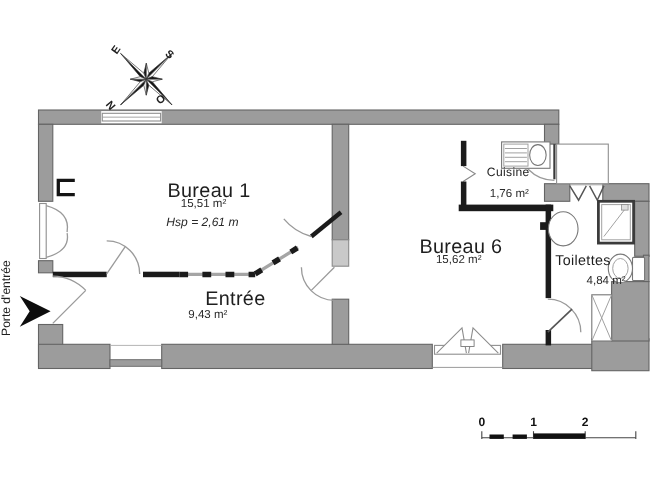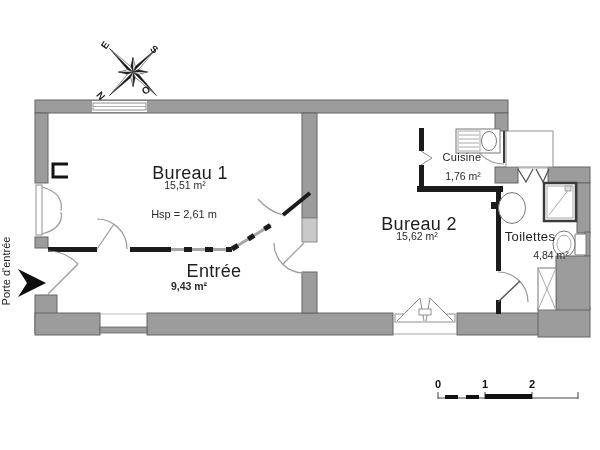--- a/index.html
+++ b/index.html
@@ -196,26 +196,26 @@
     <line x1="532" y1="392" x2="532" y2="399" stroke="#444" stroke-width="1"></line>
     <line x1="578" y1="392" x2="578" y2="399" stroke="#444" stroke-width="1"></line>
     <rect x="485" y="394" width="47" height="5" fill="#111"></rect>
     <rect x="445" y="395" width="13" height="4" fill="#111"></rect>
     <rect x="466" y="395" width="13" height="4" fill="#111"></rect>
   </g>
 </svg>
 
   <div class="lbl room-name" style="left:190px;top:163px;">Bureau 1</div>
   <div class="lbl room-area" style="left:185px;top:179px;text-align:center;">15,51 m²</div>
-  <div class="lbl room-h" style="left:184px;top:208px;">Hsp = 2,61 m</div>
+  <div class="lbl room-h" style="left:184px;top:196px;font-style:italic;">Hsp = 2,61 m</div>
 
   <div class="lbl room-name" style="left:214px;top:261px;">Entrée</div>
-  <div class="lbl room-area" style="left:189px;top:280px;font-weight:bold;">9,43 m²</div>
-
-  <div class="lbl room-name" style="left:419px;top:214px;">Bureau 2</div>
+  <div class="lbl room-area" style="left:189px;top:280px;">9,43 m²</div>
+
+  <div class="lbl room-name" style="left:419px;top:214px;">Bureau 6</div>
   <div class="lbl room-area" style="left:417px;top:230px;">15,62 m²</div>
 
   <div class="lbl room-name" style="left:462px;top:151px;font-size:11px;">Cuisine</div>
   <div class="lbl room-area" style="left:463px;top:170px;">1,76 m²</div>
 
   <div class="lbl room-name" style="left:530px;top:229px;font-size:13px;">Toilettes</div>
   <div class="lbl room-area" style="left:531px;top:249px;margin-left:20px;">4,84 m²</div>
 
   <div class="entrance-lbl">Porte d'entrée</div>
 

